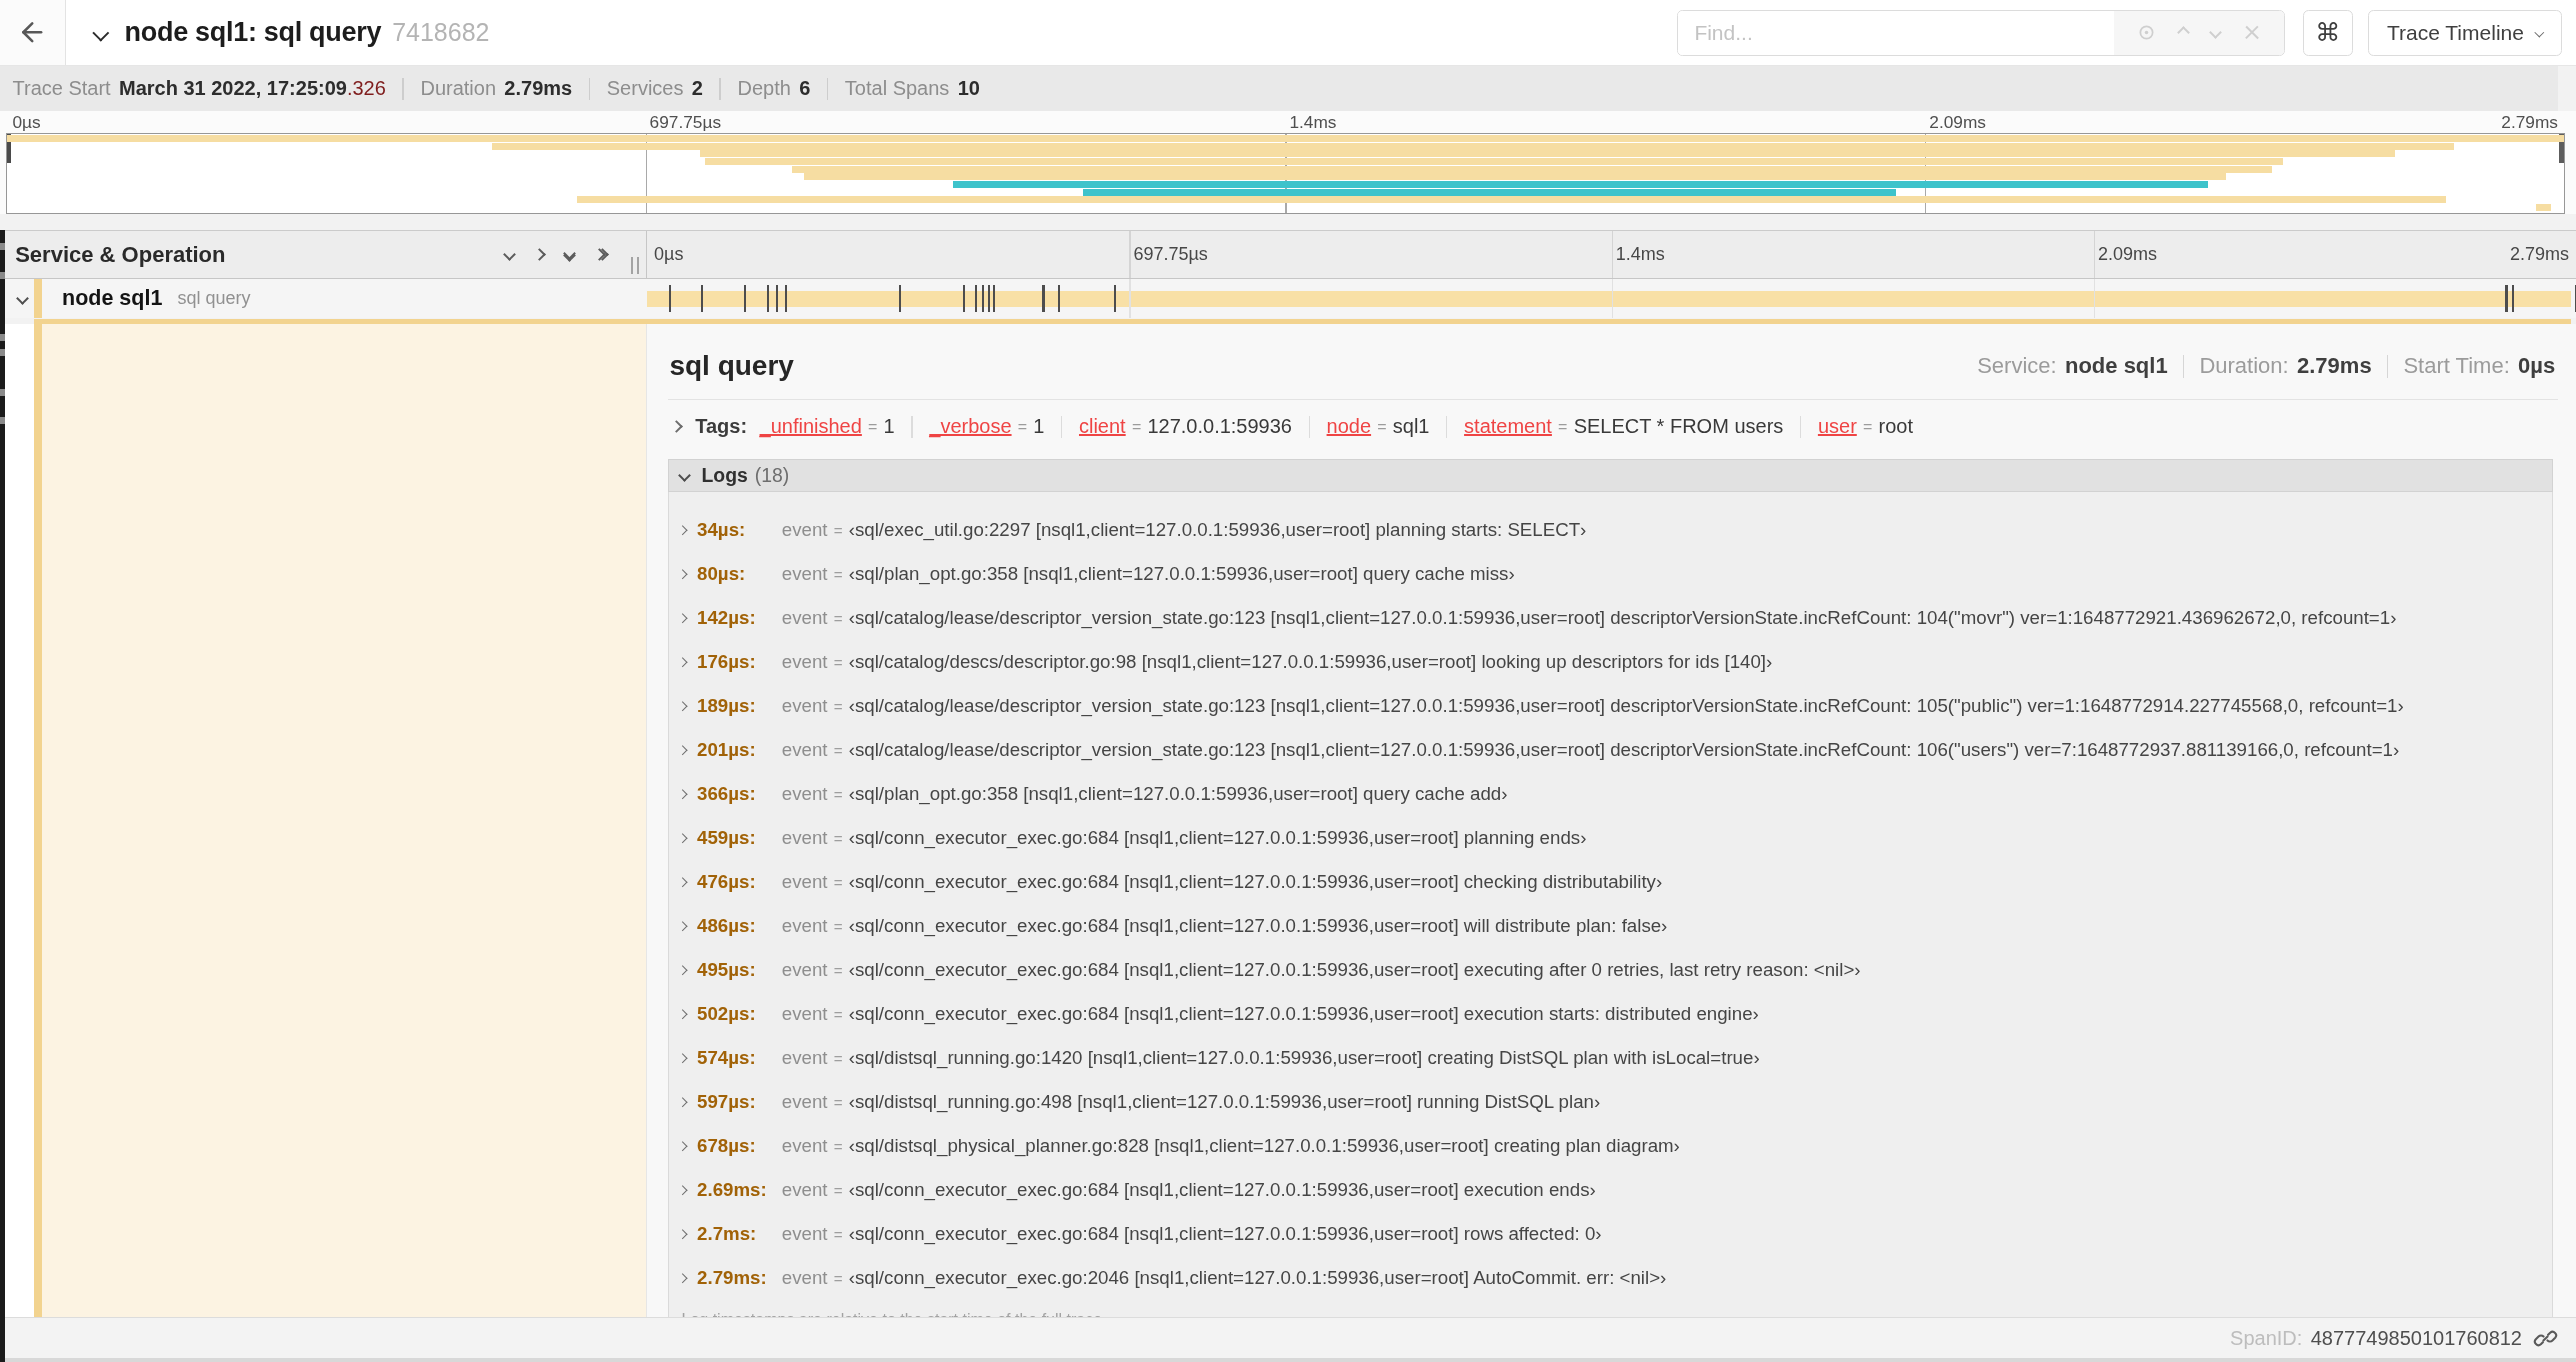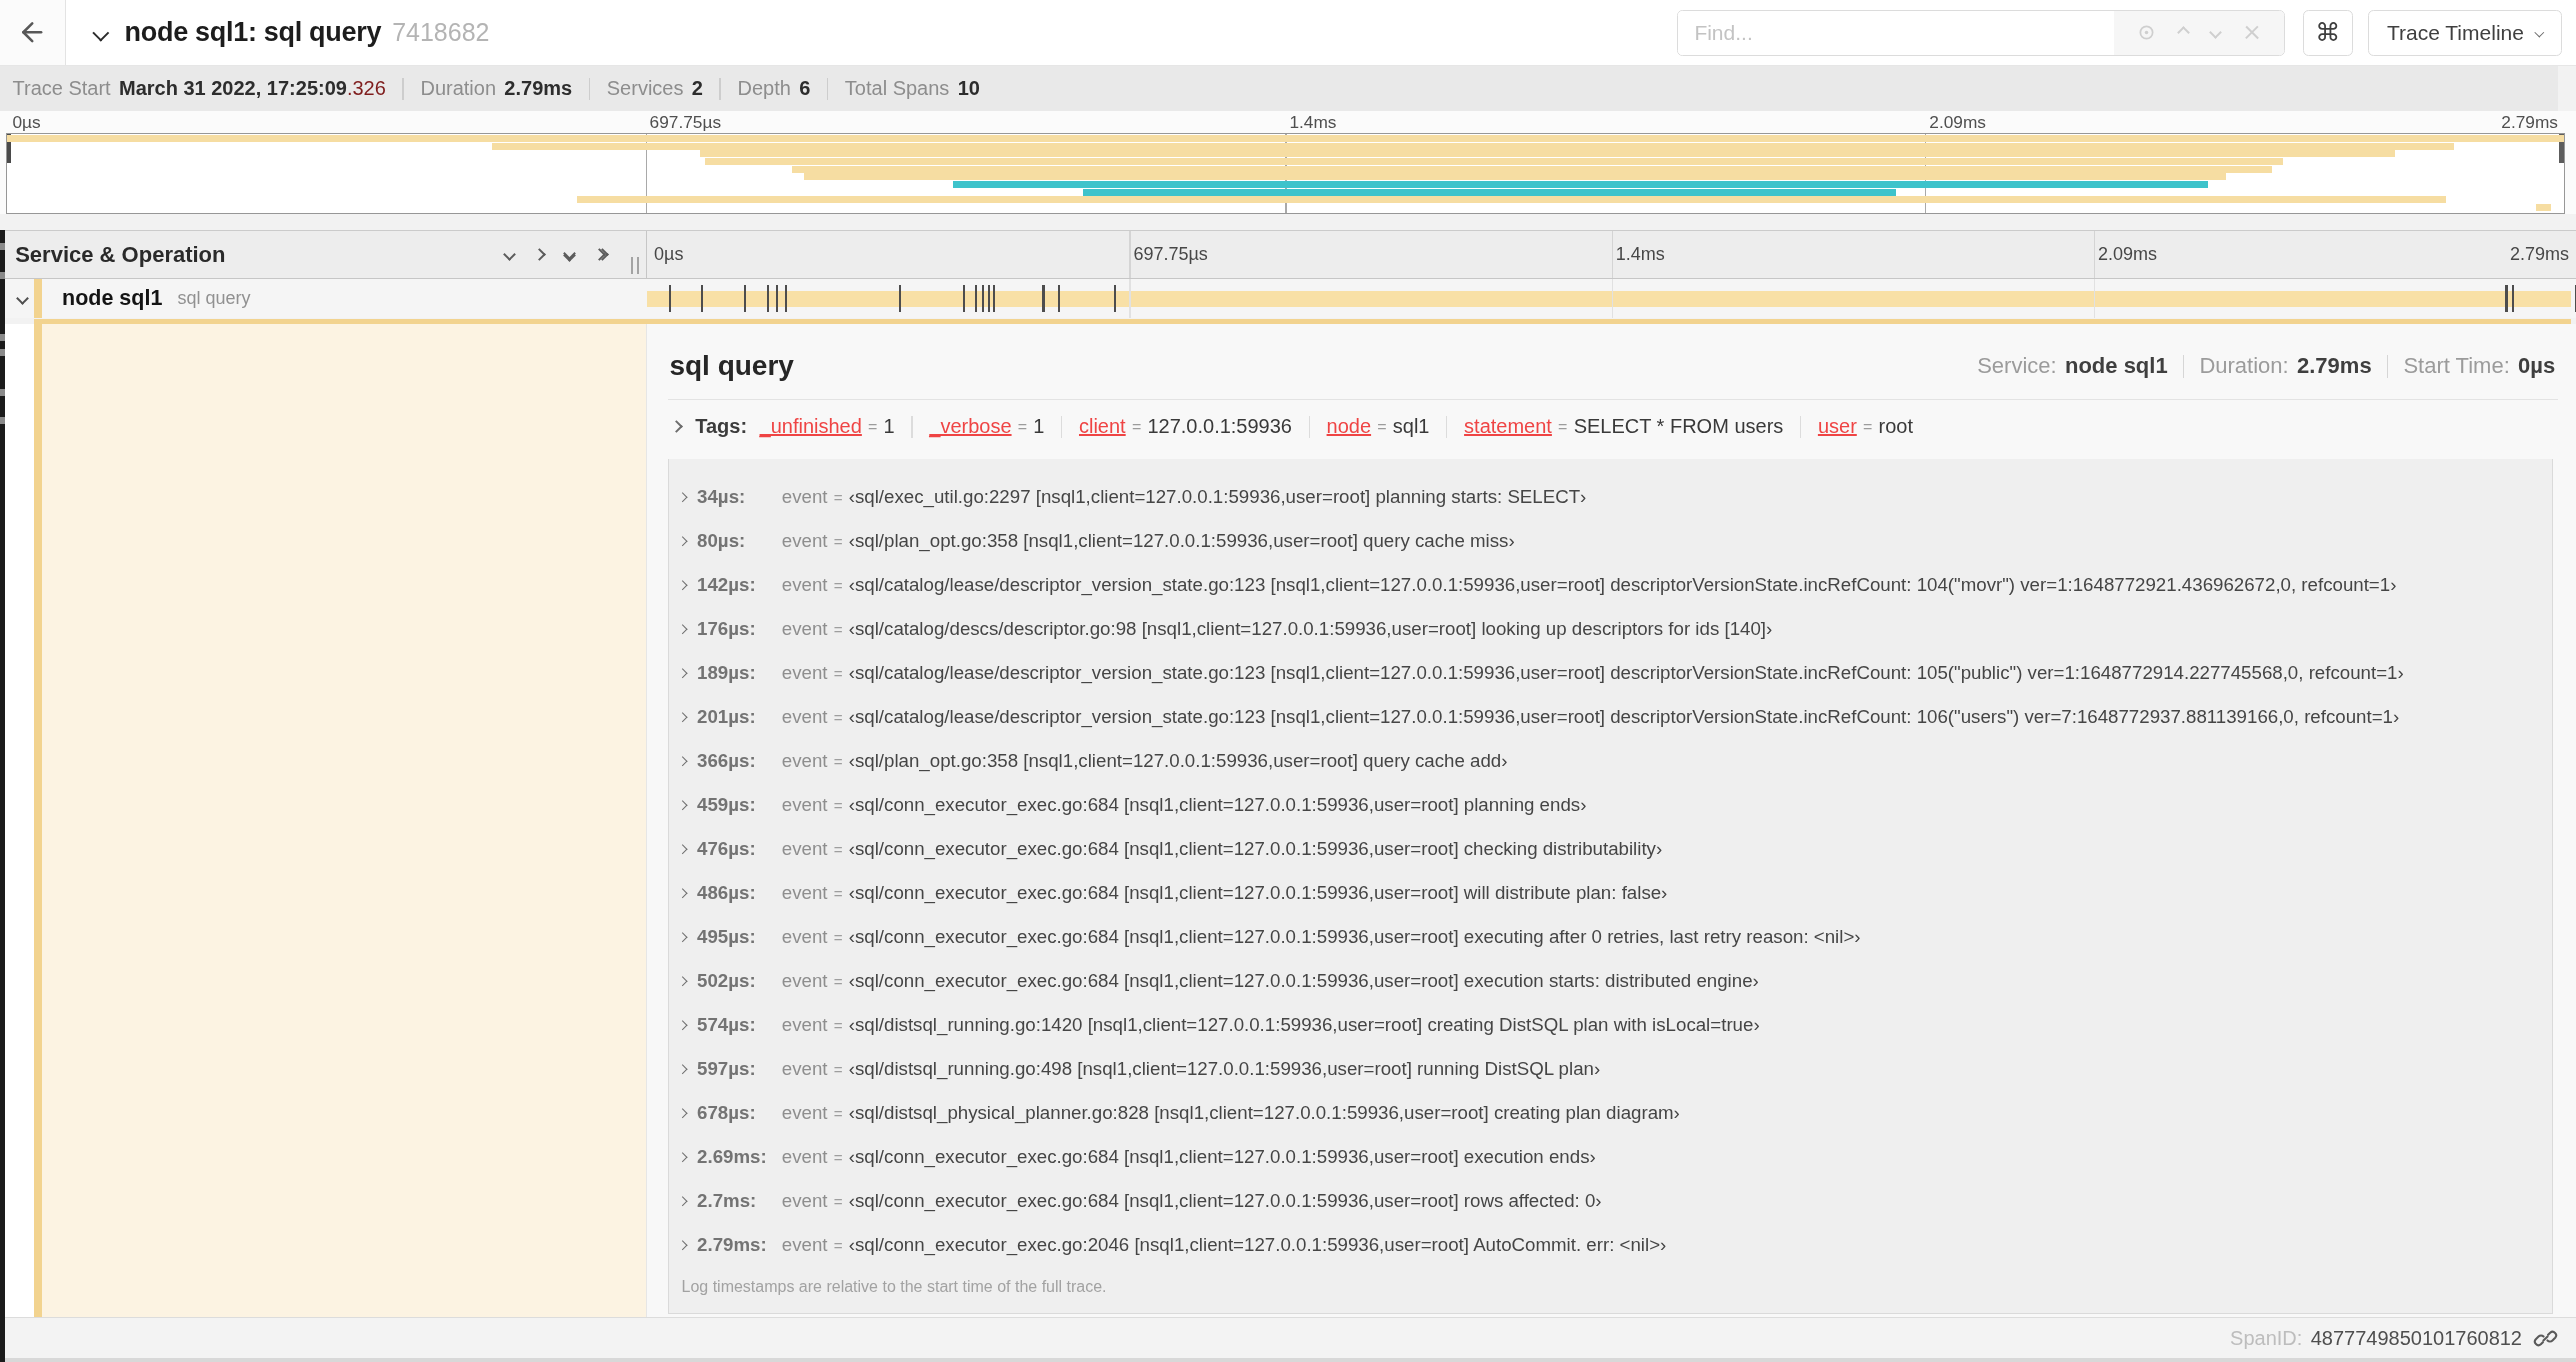--- a/index.html
+++ b/index.html
@@ -122,21 +122,21 @@
 
   .logs-section { margin-top:8.3px; margin-right:5.5px; }
   .logs-header { height:33px; background:#e1e1e1; border:0.7px solid #d2d2d2; display:flex;
                  align-items:center; padding-left:11px; font-size:19.4px; cursor:pointer; }
   .logs-chev { color:#4d4d4d; margin-right:12.5px; }
   .logs-title { font-weight:700; color:#303030; }
   .logs-count { color:#6d6d6d; margin-left:7px; }
   .logs-body { background:#efefef; border:0.7px solid #dadada; border-top:none; padding:16.6px 0 0 9.7px; }
   .log-row { height:44px; display:flex; align-items:center; font-size:18.7px; white-space:nowrap; cursor:pointer; }
   .log-chev { color:#6e6e6e; margin-right:11.8px; }
-  .log-time { font-weight:700; color:#737373; min-width:75px; }
+  .log-time { font-weight:700; color:#a16207; min-width:75px; }
   .log-key { color:#8e8e8e; margin-left:9.7px; }
   .log-eq { color:#9e9e9e; font-size:15.2px; margin:0 6.2px; }
   .log-value { color:#454545; }
   .logs-note { font-size:16px; color:#a2a2a2; padding:11px 0 16.6px 2.8px; }
 
   
   .footer-row { position:absolute; left:0; top:1317px; right:0; height:41px; background:#f3f3f3;
                 border-top:1.4px solid #dcdcdc; display:flex; align-items:center;
                 justify-content:flex-end; padding-right:18px; font-size:20px; }
   .spanid-label { color:#bdbdbd; }
@@ -350,20 +350,25 @@
           <span class="tag-key">statement</span>
           <span class="tag-eq">=</span>
           <span class="tag-value">SELECT * FROM users</span>
           <span class="vsep"></span>
           <span class="tag-key">user</span>
           <span class="tag-eq">=</span>
           <span class="tag-value">root</span>
         </div>
 
       <div class="logs-section">
+        <div class="logs-header">
+          <span class="chev sm down logs-chev"></span>
+          <span class="logs-title">Logs</span>
+          <span class="logs-count">(18)</span>
+        </div>
         <div class="logs-body" id="logs-body">
             <div class="log-row">
               <span class="chev xs right log-chev"></span>
               <span class="log-time">34µs:</span>
               <span class="log-key">event</span>
               <span class="log-eq">=</span>
               <span class="log-value">‹sql/exec_util.go:2297 [nsql1,client=127.0.0.1:59936,user=root] planning starts: SELECT›</span>
             </div>
             <div class="log-row">
               <span class="chev xs right log-chev"></span>

